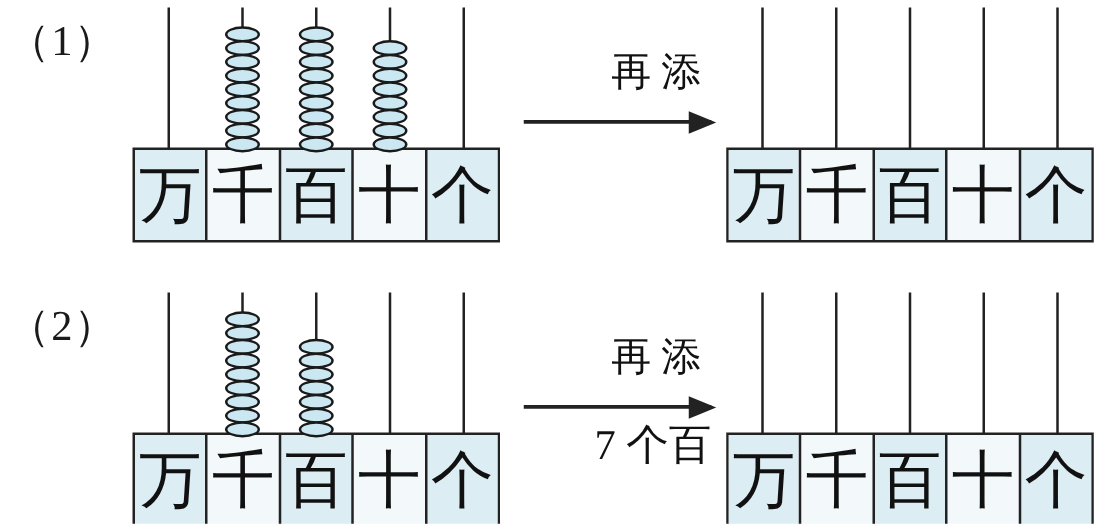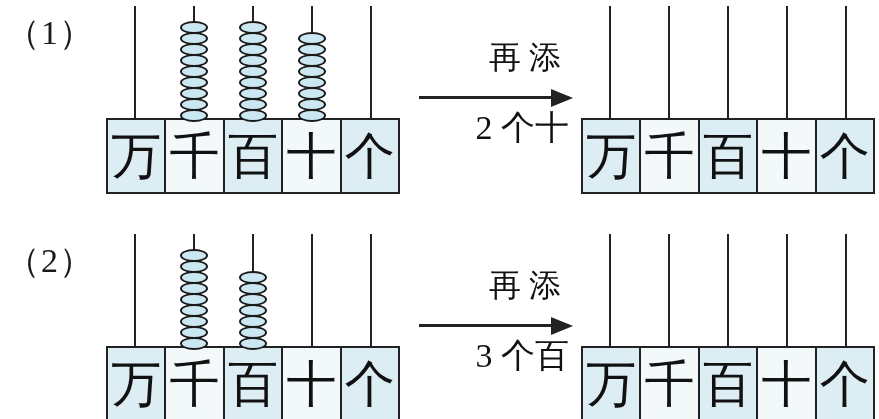--- a/index.html
+++ b/index.html
@@ -186,21 +186,20 @@
         <div class="cell odd">十</div>
         <div class="cell even">个</div>
       </div>
     </div>
 
   <div id="arrow-1" class="arrow-group">
     <div class="arrow-top">再添</div>
     <div class="arrow-shaft">
       <span class="arrow-head"></span>
     </div>
-    <div class="arrow-bottom">2 个十</div>
   </div>
 
   <div id="abacus-1-right" class="abacus">
       <div class="rod-area">
         <div class="abacus-col">
           <div class="rod"></div>
           <div class="bead-stack"></div>
         </div>
         <div class="abacus-col">
           <div class="rod"></div>
@@ -278,21 +277,21 @@
         <div class="cell odd">十</div>
         <div class="cell even">个</div>
       </div>
     </div>
 
   <div id="arrow-2" class="arrow-group">
     <div class="arrow-top">再添</div>
     <div class="arrow-shaft">
       <span class="arrow-head"></span>
     </div>
-    <div class="arrow-bottom">3 个百</div>
+    <div class="arrow-bottom">7 个百</div>
   </div>
 
   <div id="abacus-2-right" class="abacus">
       <div class="rod-area">
         <div class="abacus-col">
           <div class="rod"></div>
           <div class="bead-stack"></div>
         </div>
         <div class="abacus-col">
           <div class="rod"></div>

